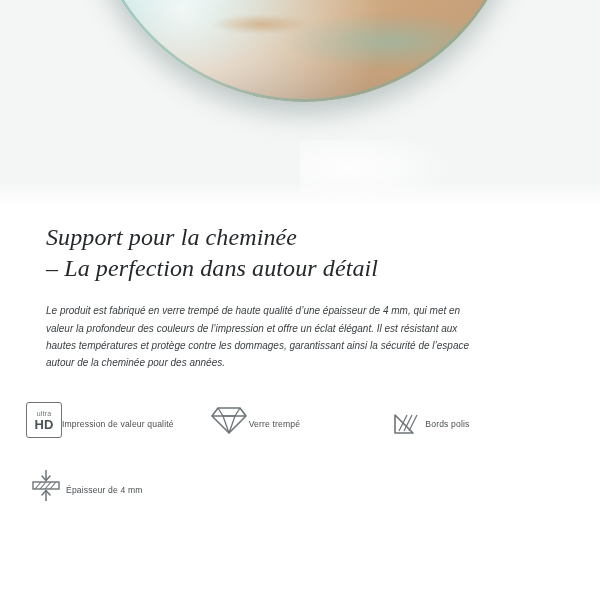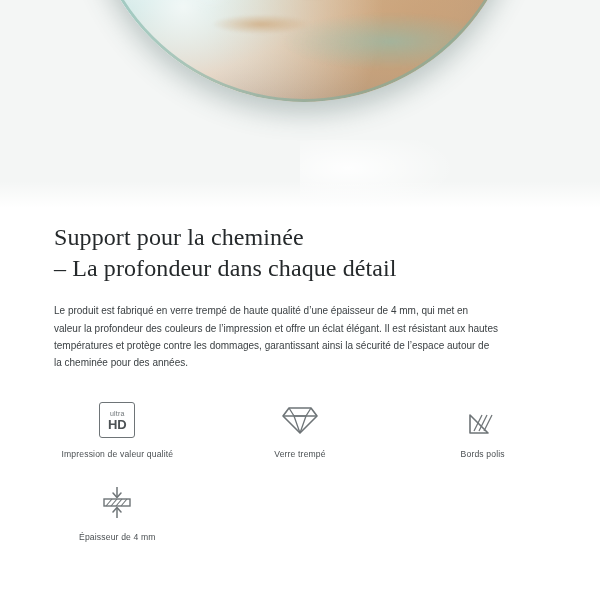--- a/index.html
+++ b/index.html
@@ -91,25 +91,26 @@
     left: 0;
     bottom: 0;
     width: 600px;
     height: 34px;
     background: linear-gradient(to bottom, rgba(255,255,255,0) 0%, #ffffff 78%);
   }
 
   
   .content {
     position: absolute;
-    left: 16px;
+    left: 8px;
     top: 222px;
     width: 520px;
     padding: 0 38px;
     box-sizing: border-box;
+    font-style: italic;
   }
   .headline {
     font-family: "Liberation Serif", serif;
     font-size: 24px;
     line-height: 1.30;
     color: #25292b;
     font-weight: normal;
     margin: 0 0 18px 0;
     letter-spacing: 0.1px;
   }
@@ -130,21 +131,21 @@
     top: 398px;
     width: 600px;
     padding: 0 26px;
     box-sizing: border-box;
     display: grid;
     grid-template-columns: repeat(3, 1fr);
     grid-row-gap: 22px;
   }
   .feature {
     display: flex;
-    flex-direction: column;
+    flex-direction: row;
     align-items: center;
     justify-content: flex-start;
   }
   .feature-icon {
     height: 44px;
     display: flex;
     align-items: center;
     justify-content: center;
   }
   .feature-label {
@@ -179,21 +180,21 @@
       <div class="veins"></div>
       <div class="edge"></div>
     </div>
     <div class="disc-shine"></div>
     <div class="hero-fade"></div>
   </div>
 
   <div class="content">
     <h1 class="headline">
       <span>Support pour la cheminée</span>
-      <span class="l2">– La profondeur dans chaque détail</span>
+      <span class="l2">– La perfection dans autour détail</span>
     </h1>
     <p class="body-text">Le produit est fabriqué en verre trempé de haute qualité d’une épaisseur de 4 mm, qui met en valeur la profondeur des couleurs de l’impression et offre un éclat élégant. Il est résistant aux hautes températures et protège contre les dommages, garantissant ainsi la sécurité de l’espace autour de la cheminée pour des années.</p>
   </div>
 
   <div class="features">
 
 
     <div class="feature">
       <div class="feature-icon">
         <div class="ultrahd">

